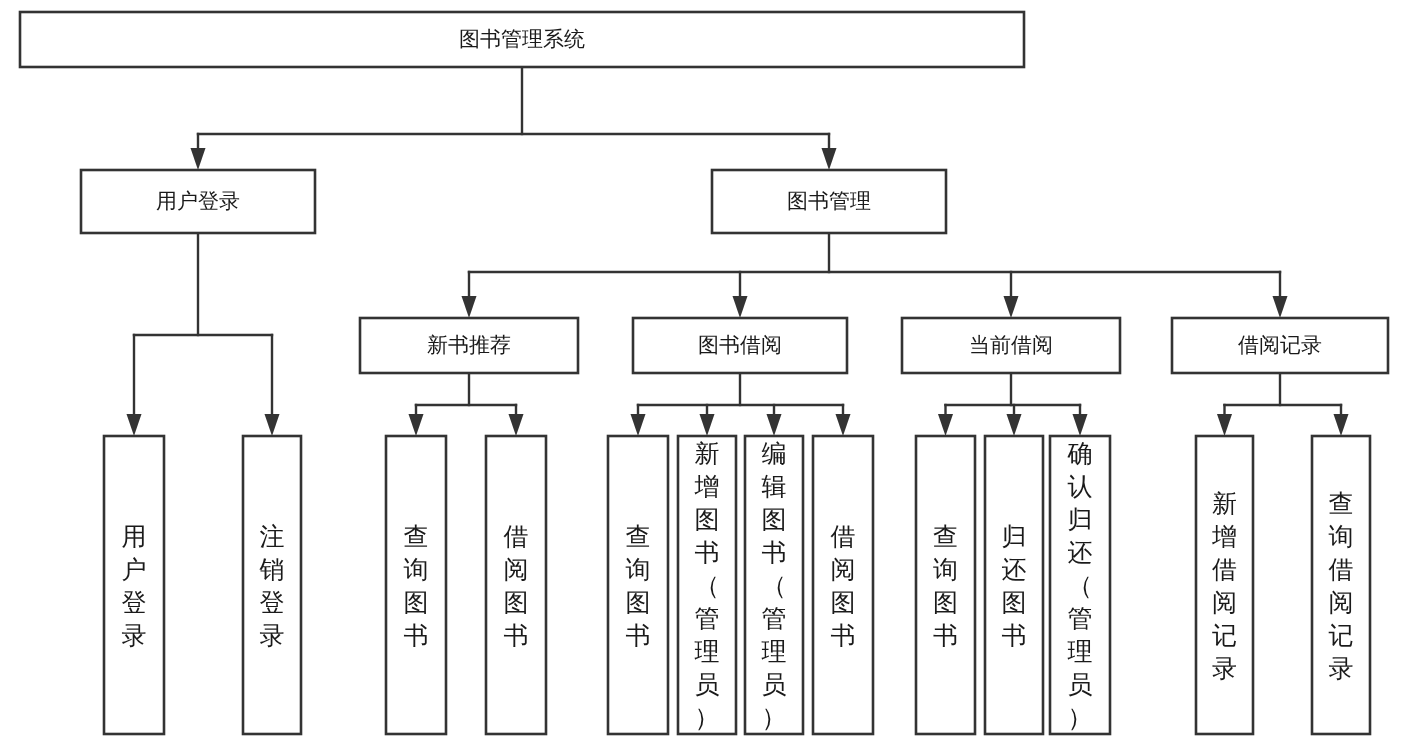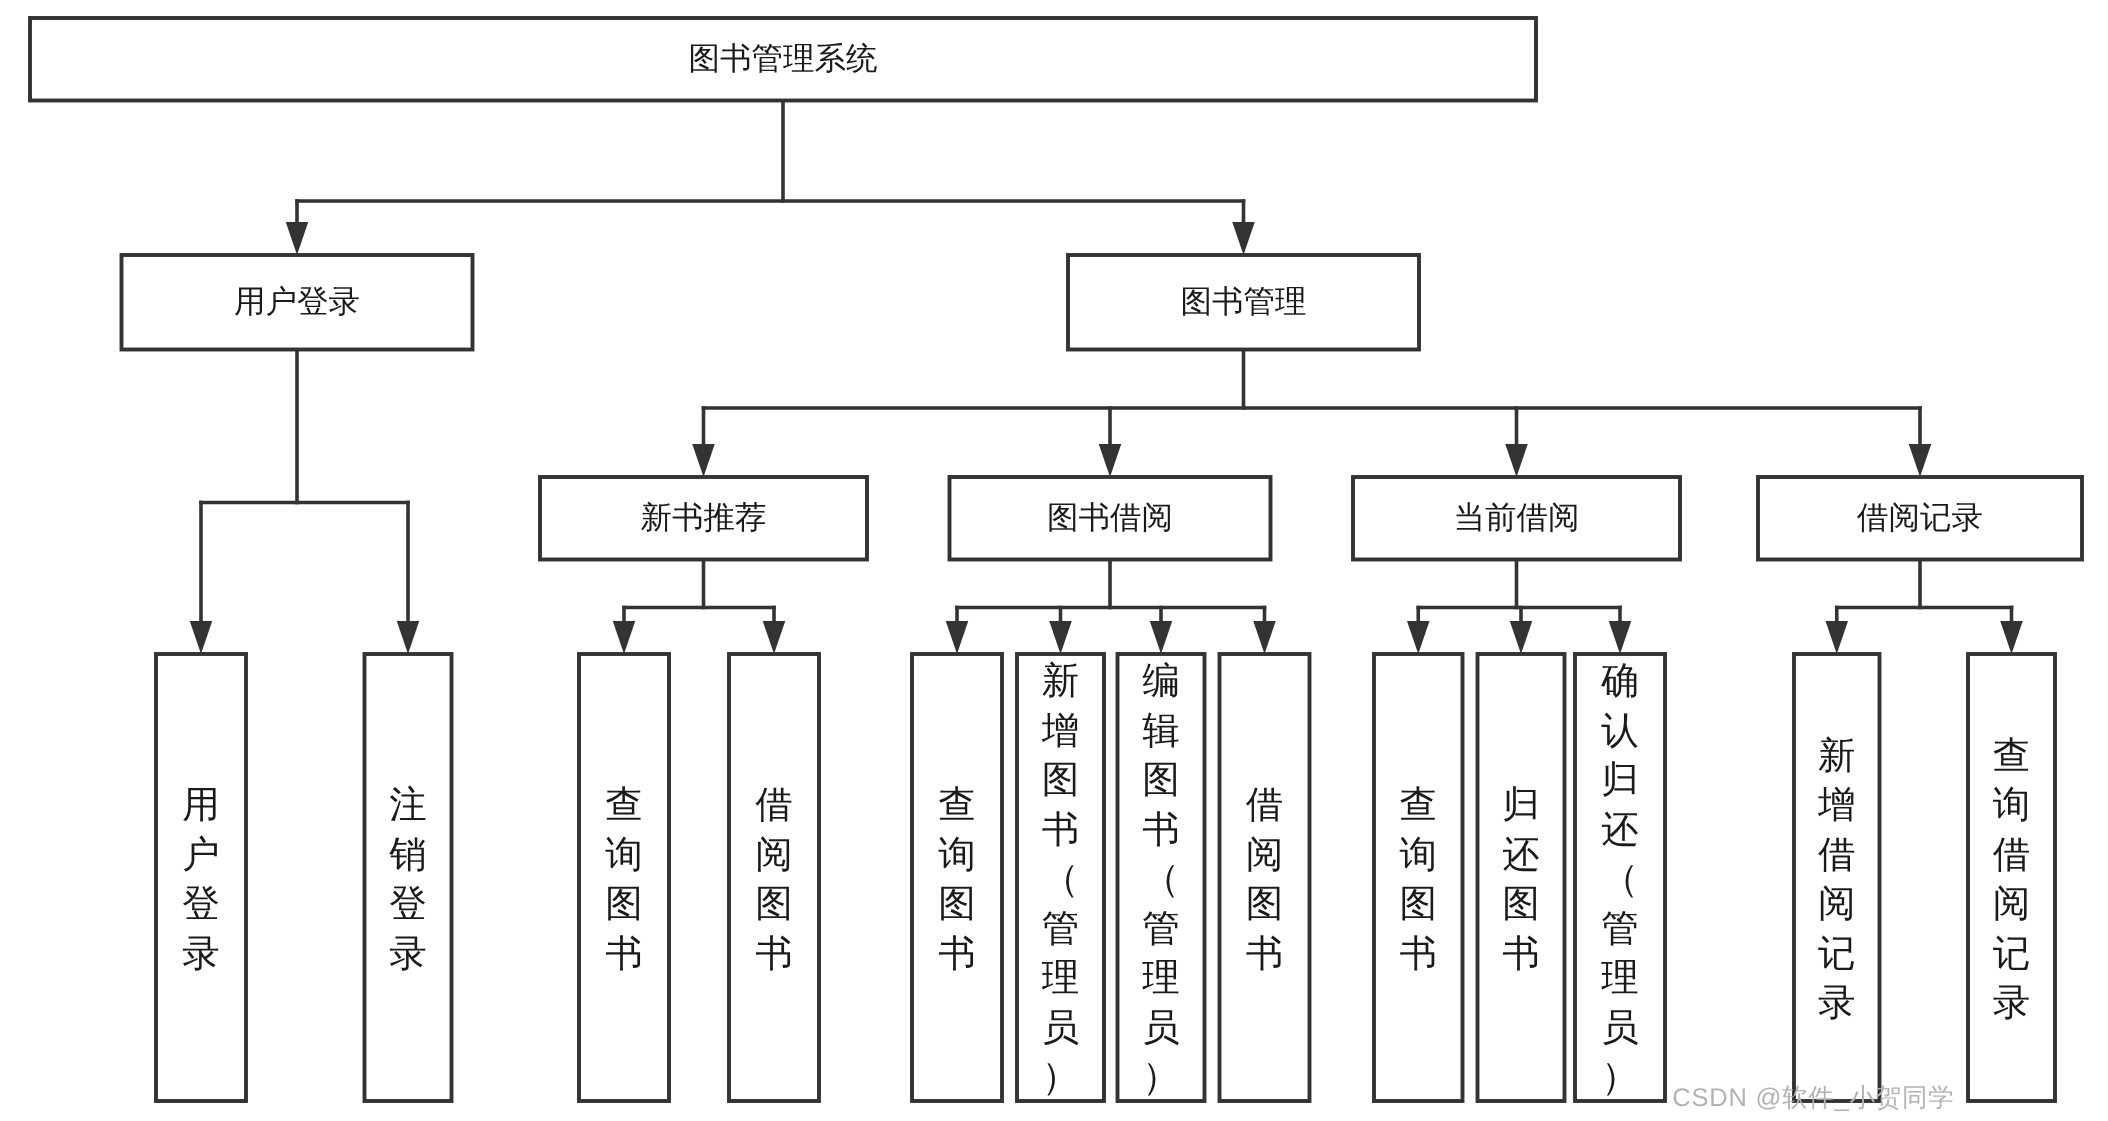--- a/index.html
+++ b/index.html
@@ -216,14 +216,13 @@
         <g>
           <rect class="node-box" x="1196" y="436" width="57" height="298"></rect>
           <text class="node-label-v" x="1224.5" y="511.74"><tspan x="1224.5" dy="0">新</tspan><tspan x="1224.5" dy="33">增</tspan><tspan x="1224.5" dy="33">借</tspan><tspan x="1224.5" dy="33">阅</tspan><tspan x="1224.5" dy="33">记</tspan><tspan x="1224.5" dy="33">录</tspan></text>
         </g>
         <g>
           <rect class="node-box" x="1312" y="436" width="58" height="298"></rect>
           <text class="node-label-v" x="1341" y="511.74"><tspan x="1341" dy="0">查</tspan><tspan x="1341" dy="33">询</tspan><tspan x="1341" dy="33">借</tspan><tspan x="1341" dy="33">阅</tspan><tspan x="1341" dy="33">记</tspan><tspan x="1341" dy="33">录</tspan></text>
         </g>
       </g>
   </svg>
-  <div class="watermark-text">CSDN @软件_小贺同学</div>
 </div>
 
 </body></html>

